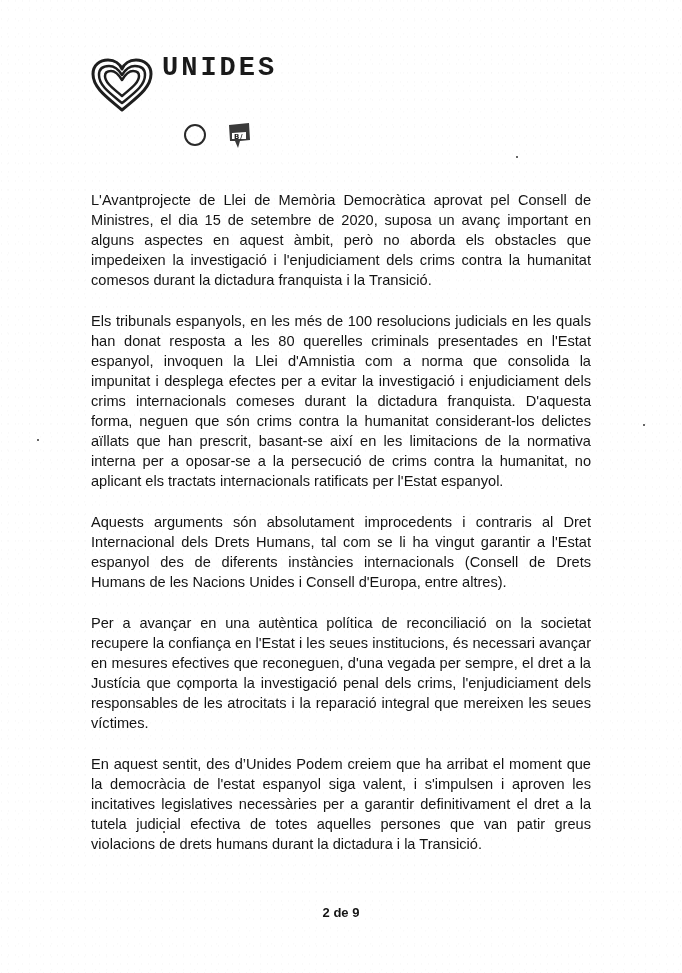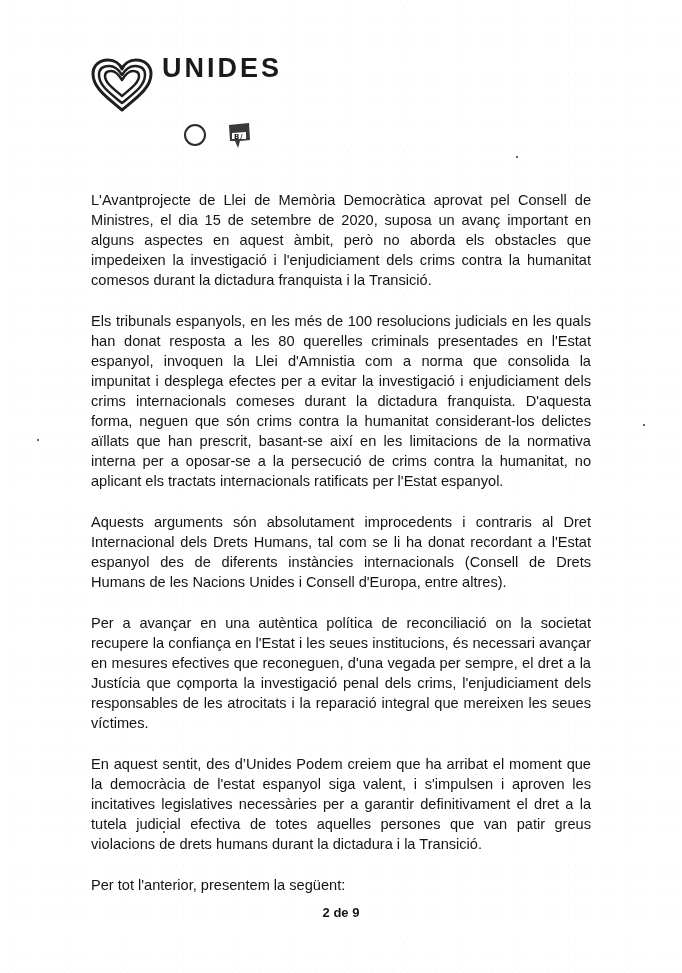--- a/index.html
+++ b/index.html
@@ -35,21 +35,21 @@
       position: absolute;
       left: 0;
       top: 6px;
       width: 64px;
       height: 56px;
     }
     .logo-text {
       position: absolute;
       left: 72px;
       top: 2px;
-      font-family: Liberation Sans, sans-serif;
+      font-family: Liberation Mono, monospace;
       font-weight: bold;
       font-size: 27px;
       line-height: 28px;
       letter-spacing: 3px;
       color: #1a1a1a;
     }
     .logo-text div { white-space: nowrap; }
     .sub-logos {
       position: absolute;
       left: 94px;
@@ -126,24 +126,23 @@
         <path d="M6 11 L20 10 L20 17 L6 17 Z" fill="#ffffff"></path>
         <text x="8" y="16.5" font-family="DejaVu Sans, sans-serif" font-size="7" font-weight="bold" fill="#222">B</text>
         <text x="14" y="16.5" font-family="DejaVu Sans, sans-serif" font-size="7" font-weight="bold" fill="#222">/</text>
       </svg>
     </div>
   </div>
 
   <div class="body-text">
     <p class="p1">L'Avantprojecte de Llei de Memòria Democràtica aprovat pel Consell de Ministres, el dia 15 de setembre de 2020, suposa un avanç important en alguns aspectes en aquest àmbit, però no aborda els obstacles que impedeixen la investigació i l'enjudiciament dels crims contra la humanitat comesos durant la dictadura franquista i la Transició.</p>
     <p>Els tribunals espanyols, en les més de 100 resolucions judicials en les quals han donat resposta a les 80 querelles criminals presentades en l'Estat espanyol, invoquen la Llei d'Amnistia com a norma que consolida la impunitat i desplega efectes per a evitar la investigació i enjudiciament dels crims internacionals comeses durant la dictadura franquista. D'aquesta forma, neguen que són crims contra la humanitat considerant-los delictes aïllats que han prescrit, basant-se així en les limitacions de la normativa interna per a oposar-se a la persecució de crims contra la humanitat, no aplicant els tractats internacionals ratificats per l'Estat espanyol.</p>
-    <p>Aquests arguments són absolutament improcedents i contraris al Dret Internacional dels Drets Humans, tal com se li ha donat recordant a l'Estat espanyol des de diferents instàncies internacionals (Consell de Drets Humans de les Nacions Unides i Consell d'Europa, entre altres).</p>
+    <p>Aquests arguments són absolutament improcedents i contraris al Dret Internacional dels Drets Humans, tal com se li ha vingut garantir a l'Estat espanyol des de diferents instàncies internacionals (Consell de Drets Humans de les Nacions Unides i Consell d'Europa, entre altres).</p>
     <p>Per a avançar en una autèntica política de reconciliació on la societat recupere la confiança en l'Estat i les seues institucions, és necessari avançar en mesures efectives que reconeguen, d'una vegada per sempre, el dret a la Justícia que comporta la investigació penal dels crims, l'enjudiciament dels responsables de les atrocitats i la reparació integral que mereixen les seues víctimes.</p>
     <p>En aquest sentit, des d’Unides Podem creiem que ha arribat el moment que la democràcia de l'estat espanyol siga valent, i s'impulsen i aproven les incitatives legislatives necessàries per a garantir definitivament el dret a la tutela judicial efectiva de totes aquelles persones que van patir greus violacions de drets humans durant la dictadura i la Transició.</p>
-    <p>Per tot l'anterior, presentem la següent:</p>
   </div>
 
   <div class="footer">2 de 9</div>
 
   <div class="speck" style="left:516px; top:156px;"></div>
   <div class="speck" style="left:37px; top:439px;"></div>
   <div class="speck" style="left:187px; top:688px;"></div>
   <div class="speck" style="left:163px; top:831px;"></div>
   <div class="speck" style="left:643px; top:424px;"></div>
 </div>

